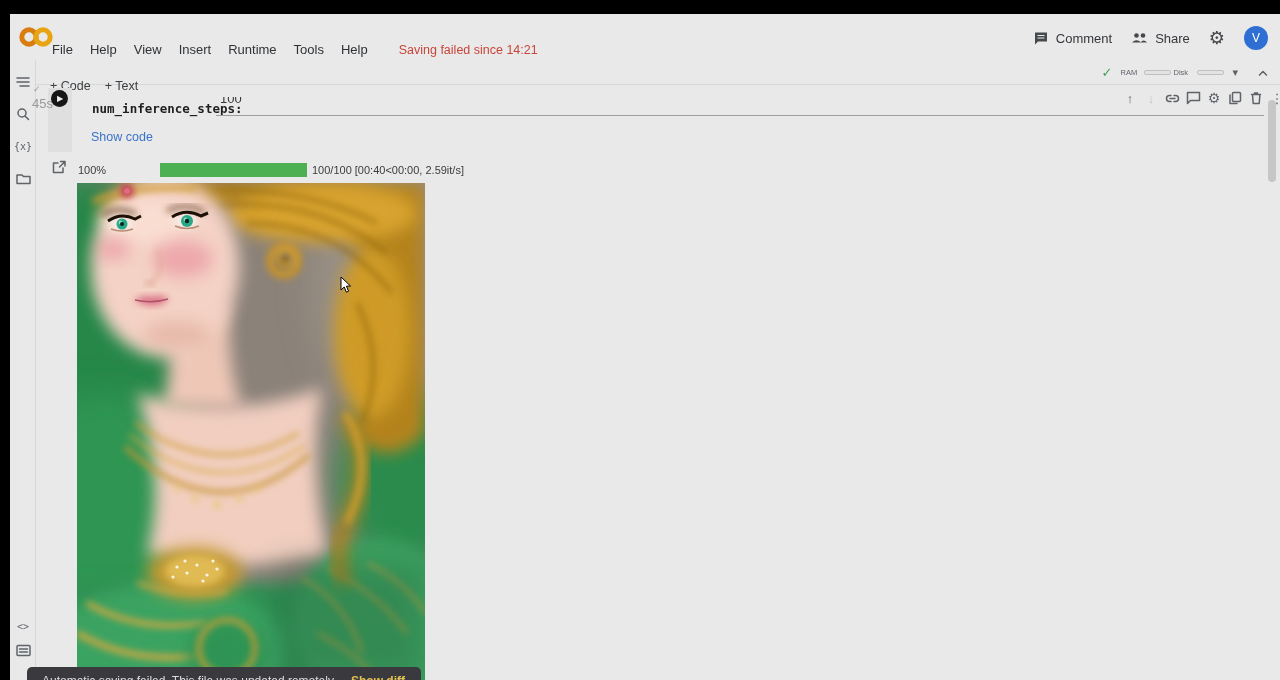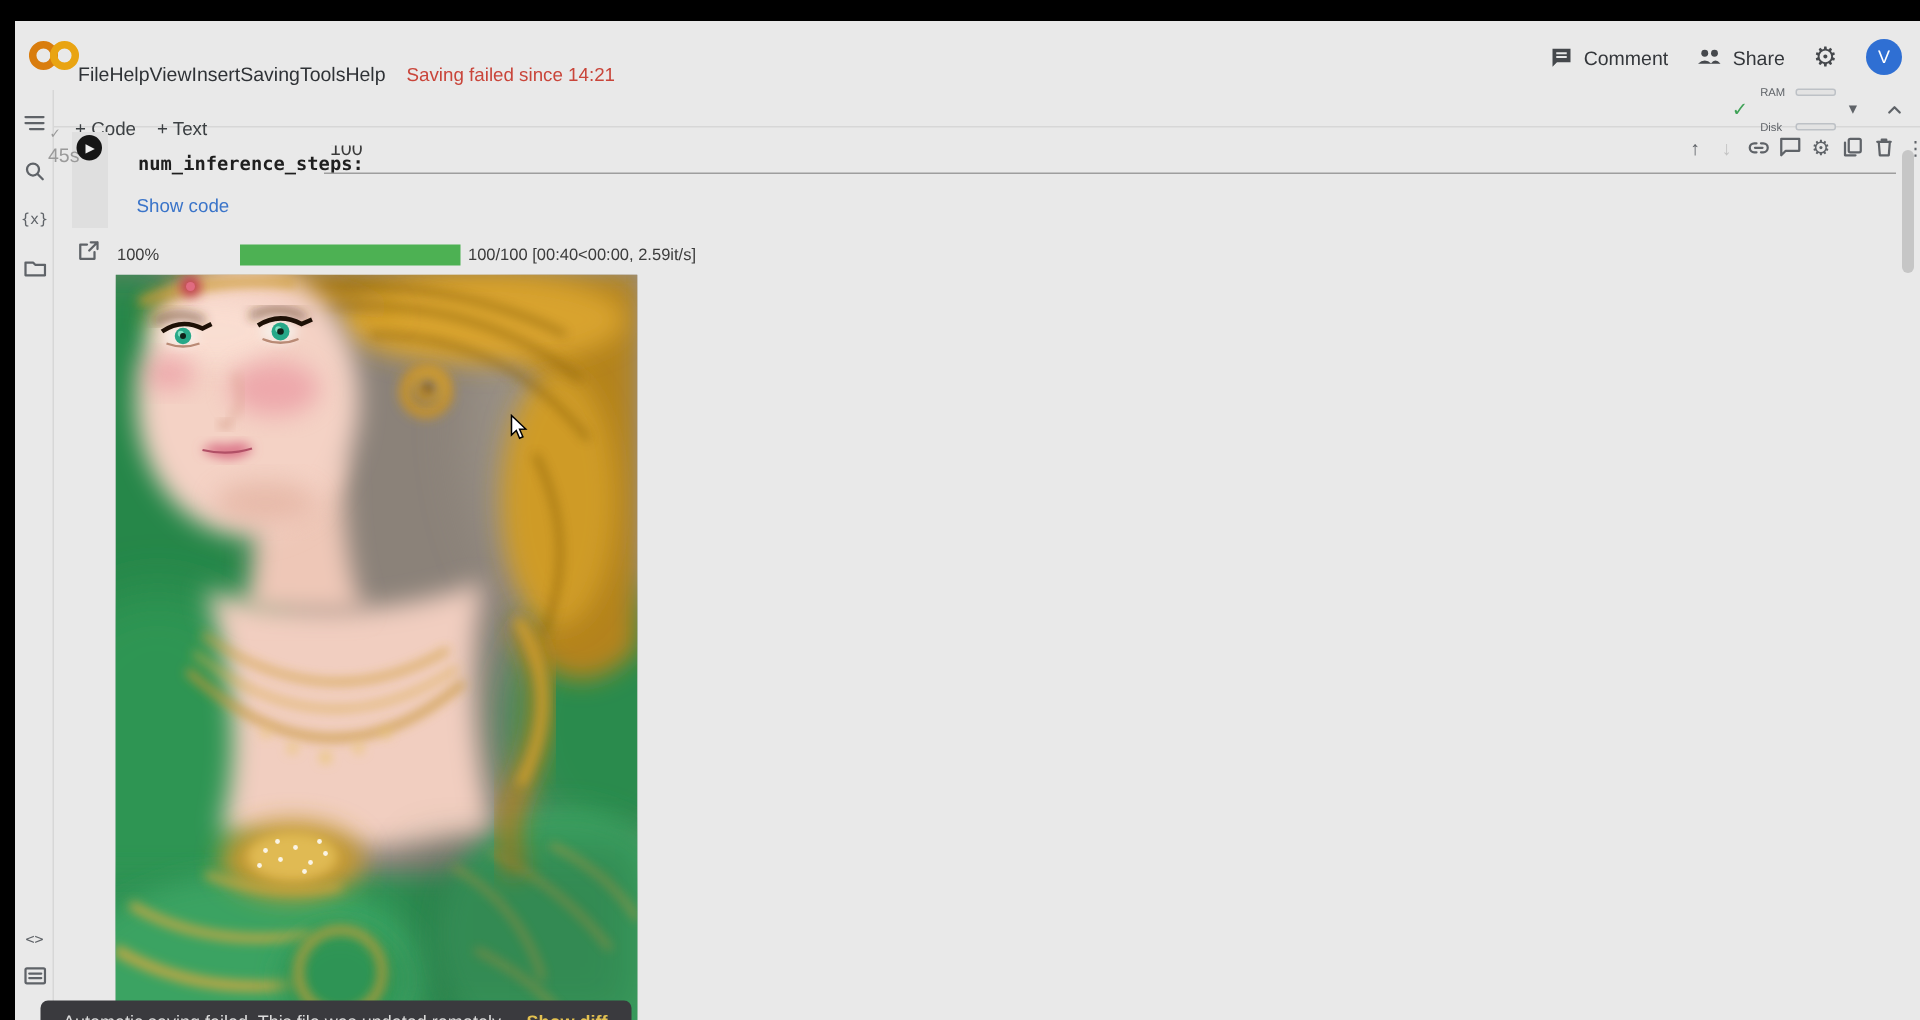--- a/index.html
+++ b/index.html
@@ -7,36 +7,36 @@
               font-family:"Liberation Sans", sans-serif; }
   .app { position:absolute; left:10px; top:14px; width:1270px; height:666px;
          background:#e9e9e9; overflow:hidden; }
 
   
   .header { position:absolute; left:0; top:0; width:1270px; height:46px; }
   .logo { position:absolute; left:8px; top:11px; width:36px; height:24px; cursor:pointer; }
   .titlerow { position:absolute; left:48px; top:9px; display:flex; align-items:center; gap:7px; }
   .doc-title { font-size:14.5px; color:#252525; }
   .star { font-size:15px; color:#8d9296; margin-left:6px; cursor:pointer; }
-  .menurow { position:absolute; left:42px; top:28px; display:flex; align-items:center; gap:0; }
+  .menurow { position:absolute; left:42px; top:28px; display:flex; align-items:center; gap:17px; }
   .menu-item { font-size:13px; color:#2f3236; cursor:pointer; }
   .save-status { font-size:12.5px; color:#c9453a; margin-left:14px; }
   .hdr-right { position:absolute; right:12px; top:11px; height:26px; display:flex; align-items:center; gap:19px; }
   .hdr-btn { display:flex; align-items:center; gap:7px; font-size:13px; color:#34373b; cursor:pointer; }
   .gear { font-size:18px; color:#45484c; cursor:pointer; line-height:1; }
   .avatar { width:24px; height:24px; border-radius:50%; background:#2f6fd3; color:#fff;
             font-size:12px; display:flex; align-items:center; justify-content:center; cursor:pointer; }
 
   
   .toolbar { position:absolute; left:26px; top:46px; width:1244px; height:25px;
              border-bottom:1px solid #d7d7d7; display:flex; align-items:center; }
   .tb-btn { display:flex; align-items:center; font-size:12.5px; color:#3c4043; cursor:pointer; margin-left:14px;margin-top:28px; }
   .tb-right { position:absolute; right:10px; top:0; height:25px; display:flex; align-items:center; gap:8px; }
   .ram-check { color:#3fa257; font-size:13px; }
-  .resrows { display:flex; flex-direction:column; gap:14px; }
+  .resrows { display:flex; flex-direction:row; gap:2px; }
   .resrow { display:flex; align-items:center; gap:4px; }
   .reslabel { font-size:7.5px; color:#5f6368; width:20px; }
   .resbar { width:27px; height:5px; background:#e3e3e3; border:1px solid #bdc1c6; border-radius:2px; }
   .dd-arrow { font-size:11px; color:#5f6368; cursor:pointer; }
   .collapse { margin-left:10px; cursor:pointer; display:flex; }
 
   
   .sidebar { position:absolute; left:0; top:46px; width:26px; height:620px;
              border-right:1px solid #d7d7d7; }
   .sb-icon { position:absolute; left:5px; width:16px; height:16px; display:flex;
@@ -96,21 +96,21 @@
       <svg width="36" height="24" viewBox="0 0 36 24">
         <circle cx="11" cy="12" r="7.2" fill="none" stroke="#d97d0e" stroke-width="5"></circle>
         <circle cx="25" cy="12" r="7.2" fill="none" stroke="#e9a412" stroke-width="5"></circle>
       </svg>
     </div>
     <div class="menurow">
       <span class="menu-item">File</span>
       <span class="menu-item">Help</span>
       <span class="menu-item">View</span>
       <span class="menu-item">Insert</span>
-      <span class="menu-item">Saving</span>
+      <span class="menu-item">Runtime</span>
       <span class="menu-item">Tools</span>
       <span class="menu-item">Help</span>
       <span class="save-status">Saving failed since 14:21</span>
     </div>
     <div class="hdr-right">
       <span class="hdr-btn">
         <svg width="16" height="15" viewBox="0 0 16 15">
           <path d="M2 1.5 h12 v9 h-9 l-3 3 z" fill="#45484c"></path>
           <path d="M4.5 4.5 h7 M4.5 7 h7" stroke="#e9e9e9" stroke-width="1.2"></path>
         </svg>

